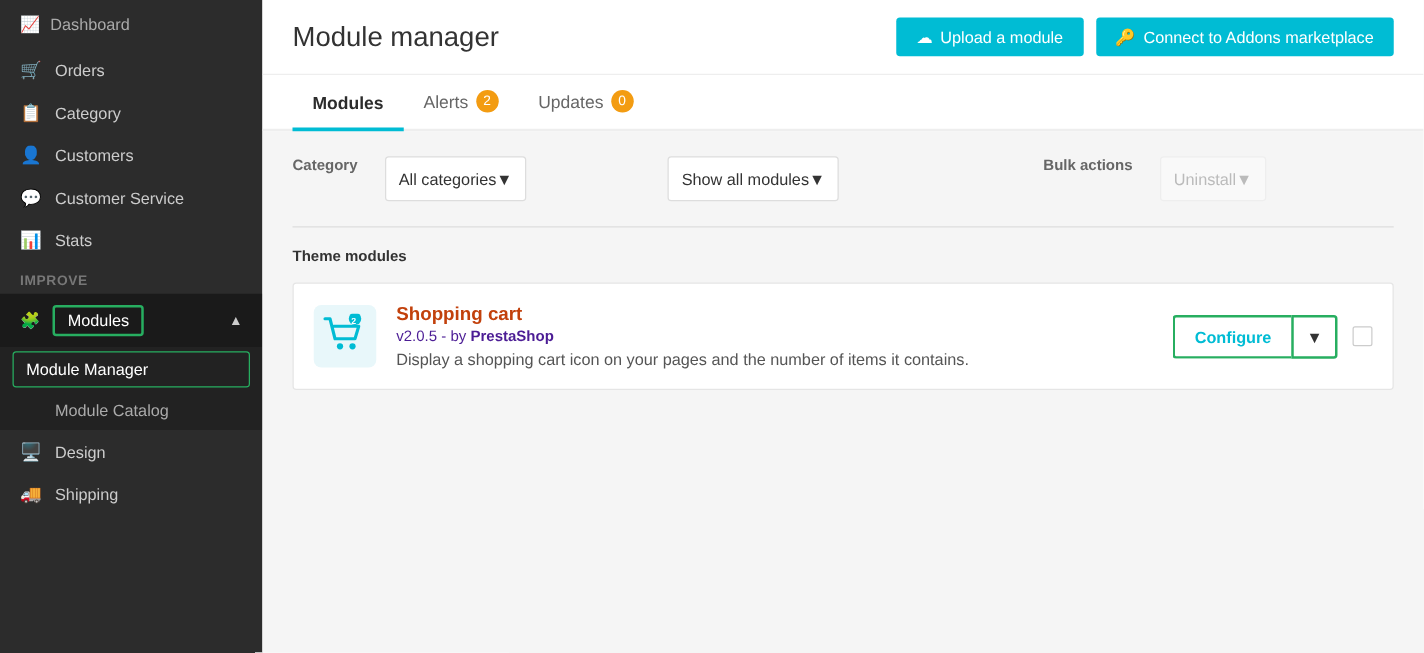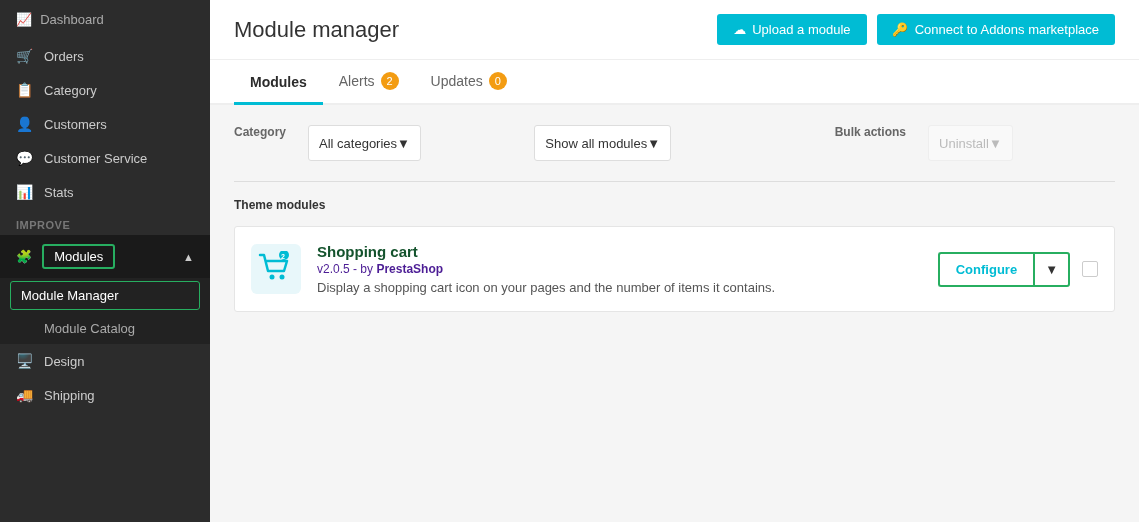--- a/index.html
+++ b/index.html
@@ -140,21 +140,21 @@
 
     
     .section-title { font-size: 12px; font-weight: 700; color: #333; margin-bottom: 14px; }
 
     
     .module-card {
       background: #fff; border: 1px solid #e5e5e5; border-radius: 3px;
       padding: 16px; display: flex; align-items: center; gap: 16px;
     }
     .module-info { flex: 1; }
-    .module-name { font-size: 15px; font-weight: 700; color: #14532d; }
+    .module-name { font-size: 15px; font-weight: 700; color: #c2410c; }
     .module-version { font-size: 12px; color: #4c1d95; margin-top: 2px; }
     .module-desc { font-size: 13px; color: #555; margin-top: 4px; }
     .module-actions { display: flex; align-items: center; gap: 0; padding-left: 25px; }
     .btn-configure {
       background: #fff; color: #00bcd4; border: 2px solid #27ae60;
       padding: 8px 16px; cursor: pointer; font-size: 13px; font-weight: 600;
       border-right: none; border-radius: 3px 0 0 3px;
     }
     .btn-dropdown {
       background: #fff; color: #333; border: 2px solid #27ae60;

